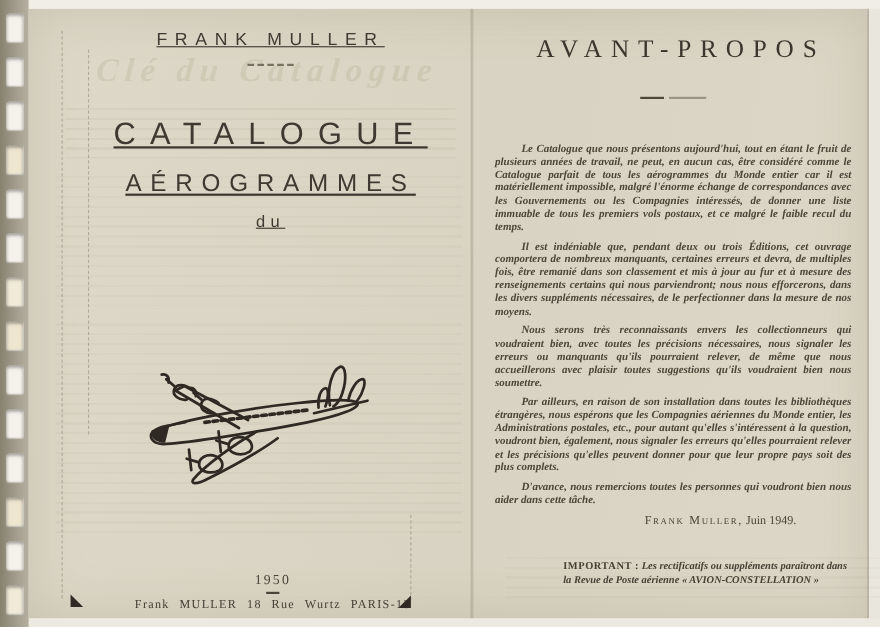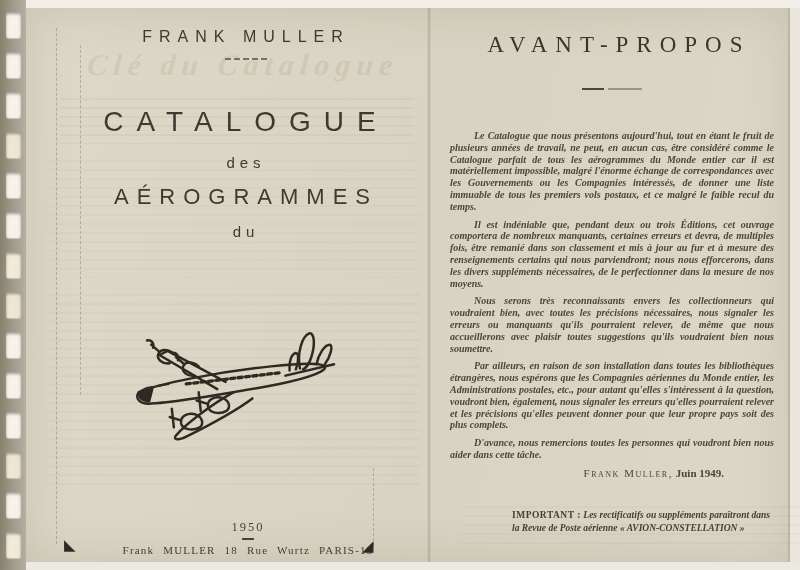--- a/index.html
+++ b/index.html
@@ -52,21 +52,21 @@
   .ghost-block {
     position:absolute;
     background:repeating-linear-gradient(to bottom, rgba(130,118,92,.13) 0 2px, rgba(0,0,0,0) 2px 9px);
     filter:blur(.4px);
   }
   .gb1 { top:90px;  left:34px; right:16px; height:46px;  opacity:.55; }
   .gb2 { top:152px; left:24px; right:10px; height:118px; opacity:.28; }
   .gb3 { top:286px; left:24px; right:10px; height:198px; opacity:.38; }
   .gb4 { top:498px; left:30px; right:22px; height:38px;  opacity:.30; }
   
-  .lp-content { position:absolute; left:36px; right:0; top:0; text-align:center; }
+  .lp-content { position:absolute; left:36px; right:0; top:0; text-align:center;text-decoration:underline; }
   .author {
     margin-top:20px; font-family:"Liberation Sans", sans-serif;
     font-size:16px; letter-spacing:7px; color:#3e3a31; font-weight:500;
   }
   .author-rule { width:42px; margin:12px auto 0; border-top:2px dashed rgba(86,80,63,.75); }
   .title-block { margin-top:46px; font-family:"Liberation Sans", sans-serif; color:#3e3a31; }
   .t-big   { font-size:28px; letter-spacing:13px; font-weight:400; margin:0 0 16px; }
   .t-small { font-size:15px; letter-spacing:5px;  margin:0 0 13px; }
   .t-mid   { font-size:22px; letter-spacing:8px;  font-weight:400; margin:0 0 13px; }
   .plane { position:absolute; left:100px; top:316px; width:228px; height:124px; z-index:2; }
@@ -90,21 +90,21 @@
     background:linear-gradient(90deg,#4e483a 0 22px, rgba(0,0,0,0) 22px 26px, rgba(78,72,58,.45) 26px 100%);
   }
   .body-text {
     position:absolute; top:122px; left:20px; width:324px;
     font-size:10px; line-height:11.8px; font-style:italic; font-weight:600;
     color:#4b4639; text-align:justify;
   }
   .body-text p { margin:0 0 6px; text-indent:24px; }
   .signature { margin-top:7px; text-align:right; padding-right:50px; font-style:normal; font-size:11px; }
   .sig-name { font-variant:small-caps; letter-spacing:1.5px; font-weight:400; }
-  .sig-date { font-weight:700; }
+  .sig-date { font-weight:400; }
   .important {
     position:absolute; left:82px; width:258px; bottom:28px;
     font-size:9.5px; line-height:12.5px; color:#444034; text-align:justify;
   }
   .imp-label { font-weight:700; font-style:normal; letter-spacing:.5px; }
   .imp-text  { font-style:italic; font-weight:700; }
 </style>
 </head>
 <body>
 
@@ -141,21 +141,20 @@
     <div class="ghost-block gb1"></div>
     <div class="ghost-block gb2"></div>
     <div class="ghost-block gb3"></div>
 
     <div class="lp-content">
       <div class="author">FRANK MULLER</div>
       <div class="author-rule"></div>
 
       <div class="title-block">
         <div class="t-big">CATALOGUE</div>
-        <div class="t-small">des</div>
         <div class="t-mid">AÉROGRAMMES</div>
         <div class="t-small">du</div>
       </div>
     </div>
 
     <svg class="plane" viewBox="0 0 220 120" xmlns="http://www.w3.org/2000/svg">
       <g stroke="#2e2a23" fill="none" stroke-width="2.4" stroke-linejoin="round" stroke-linecap="round">
 
         <path d="M96,56 L40,26 L32,30 L88,63"></path>
 

